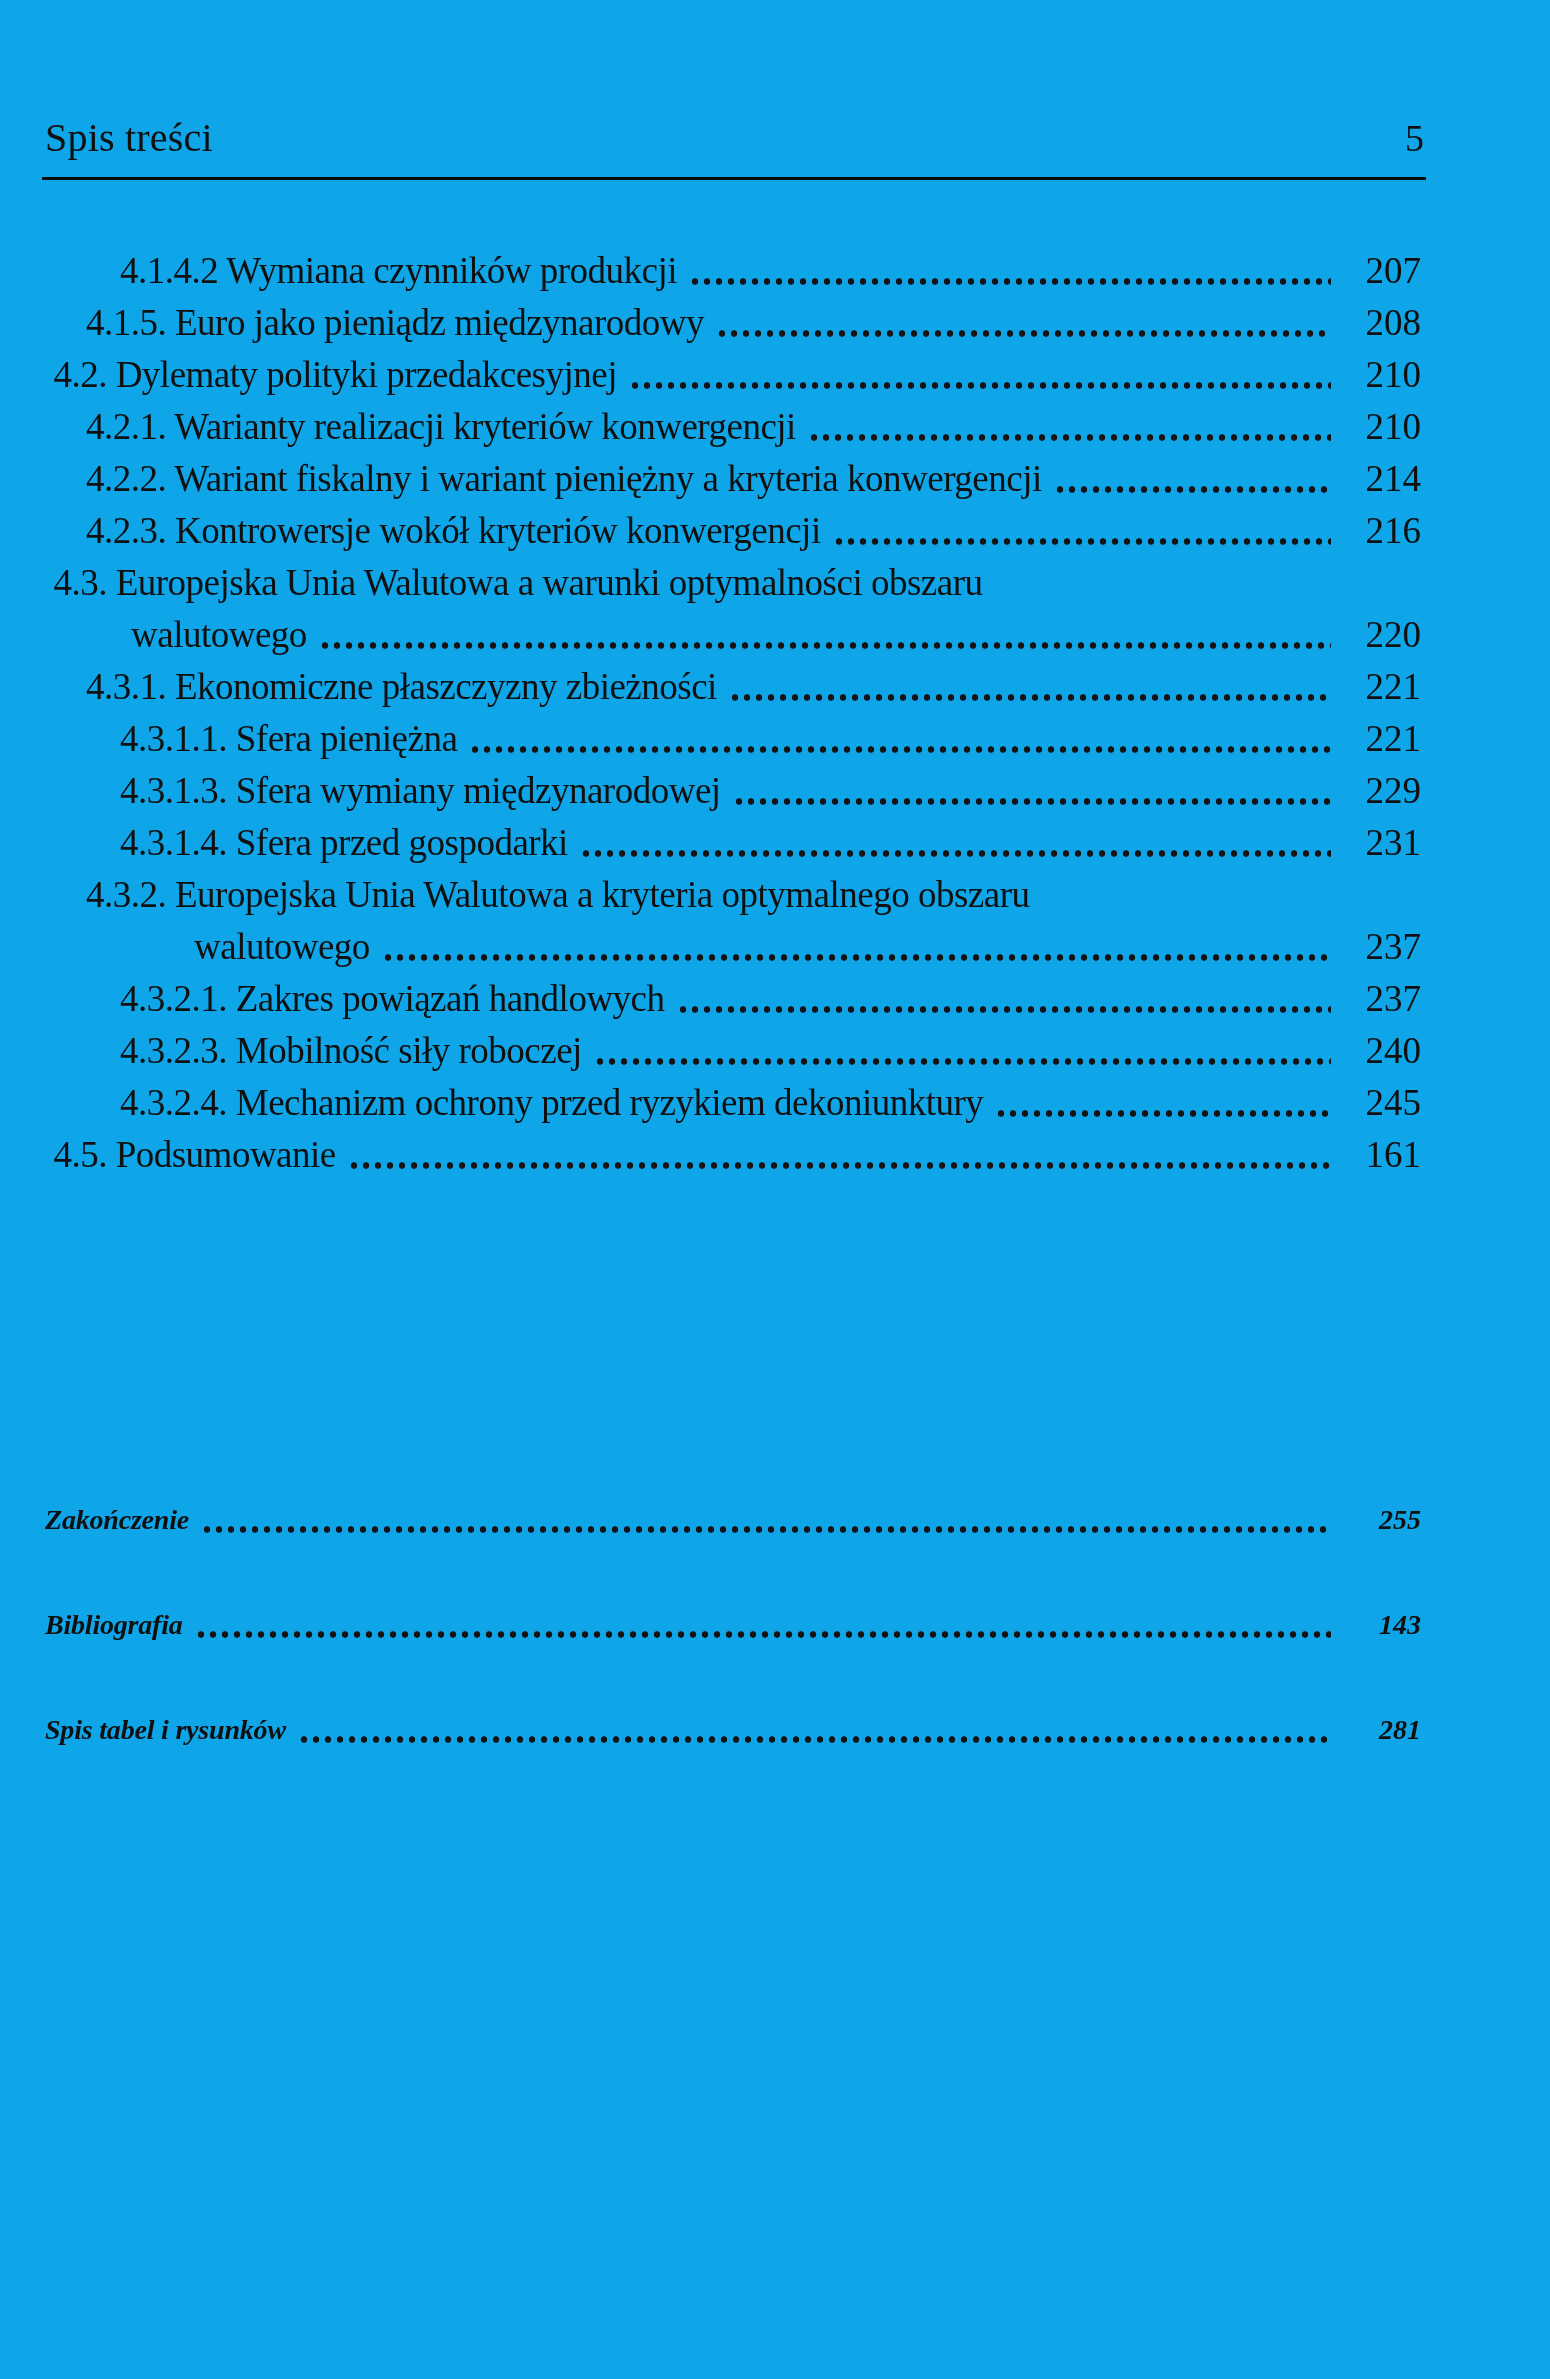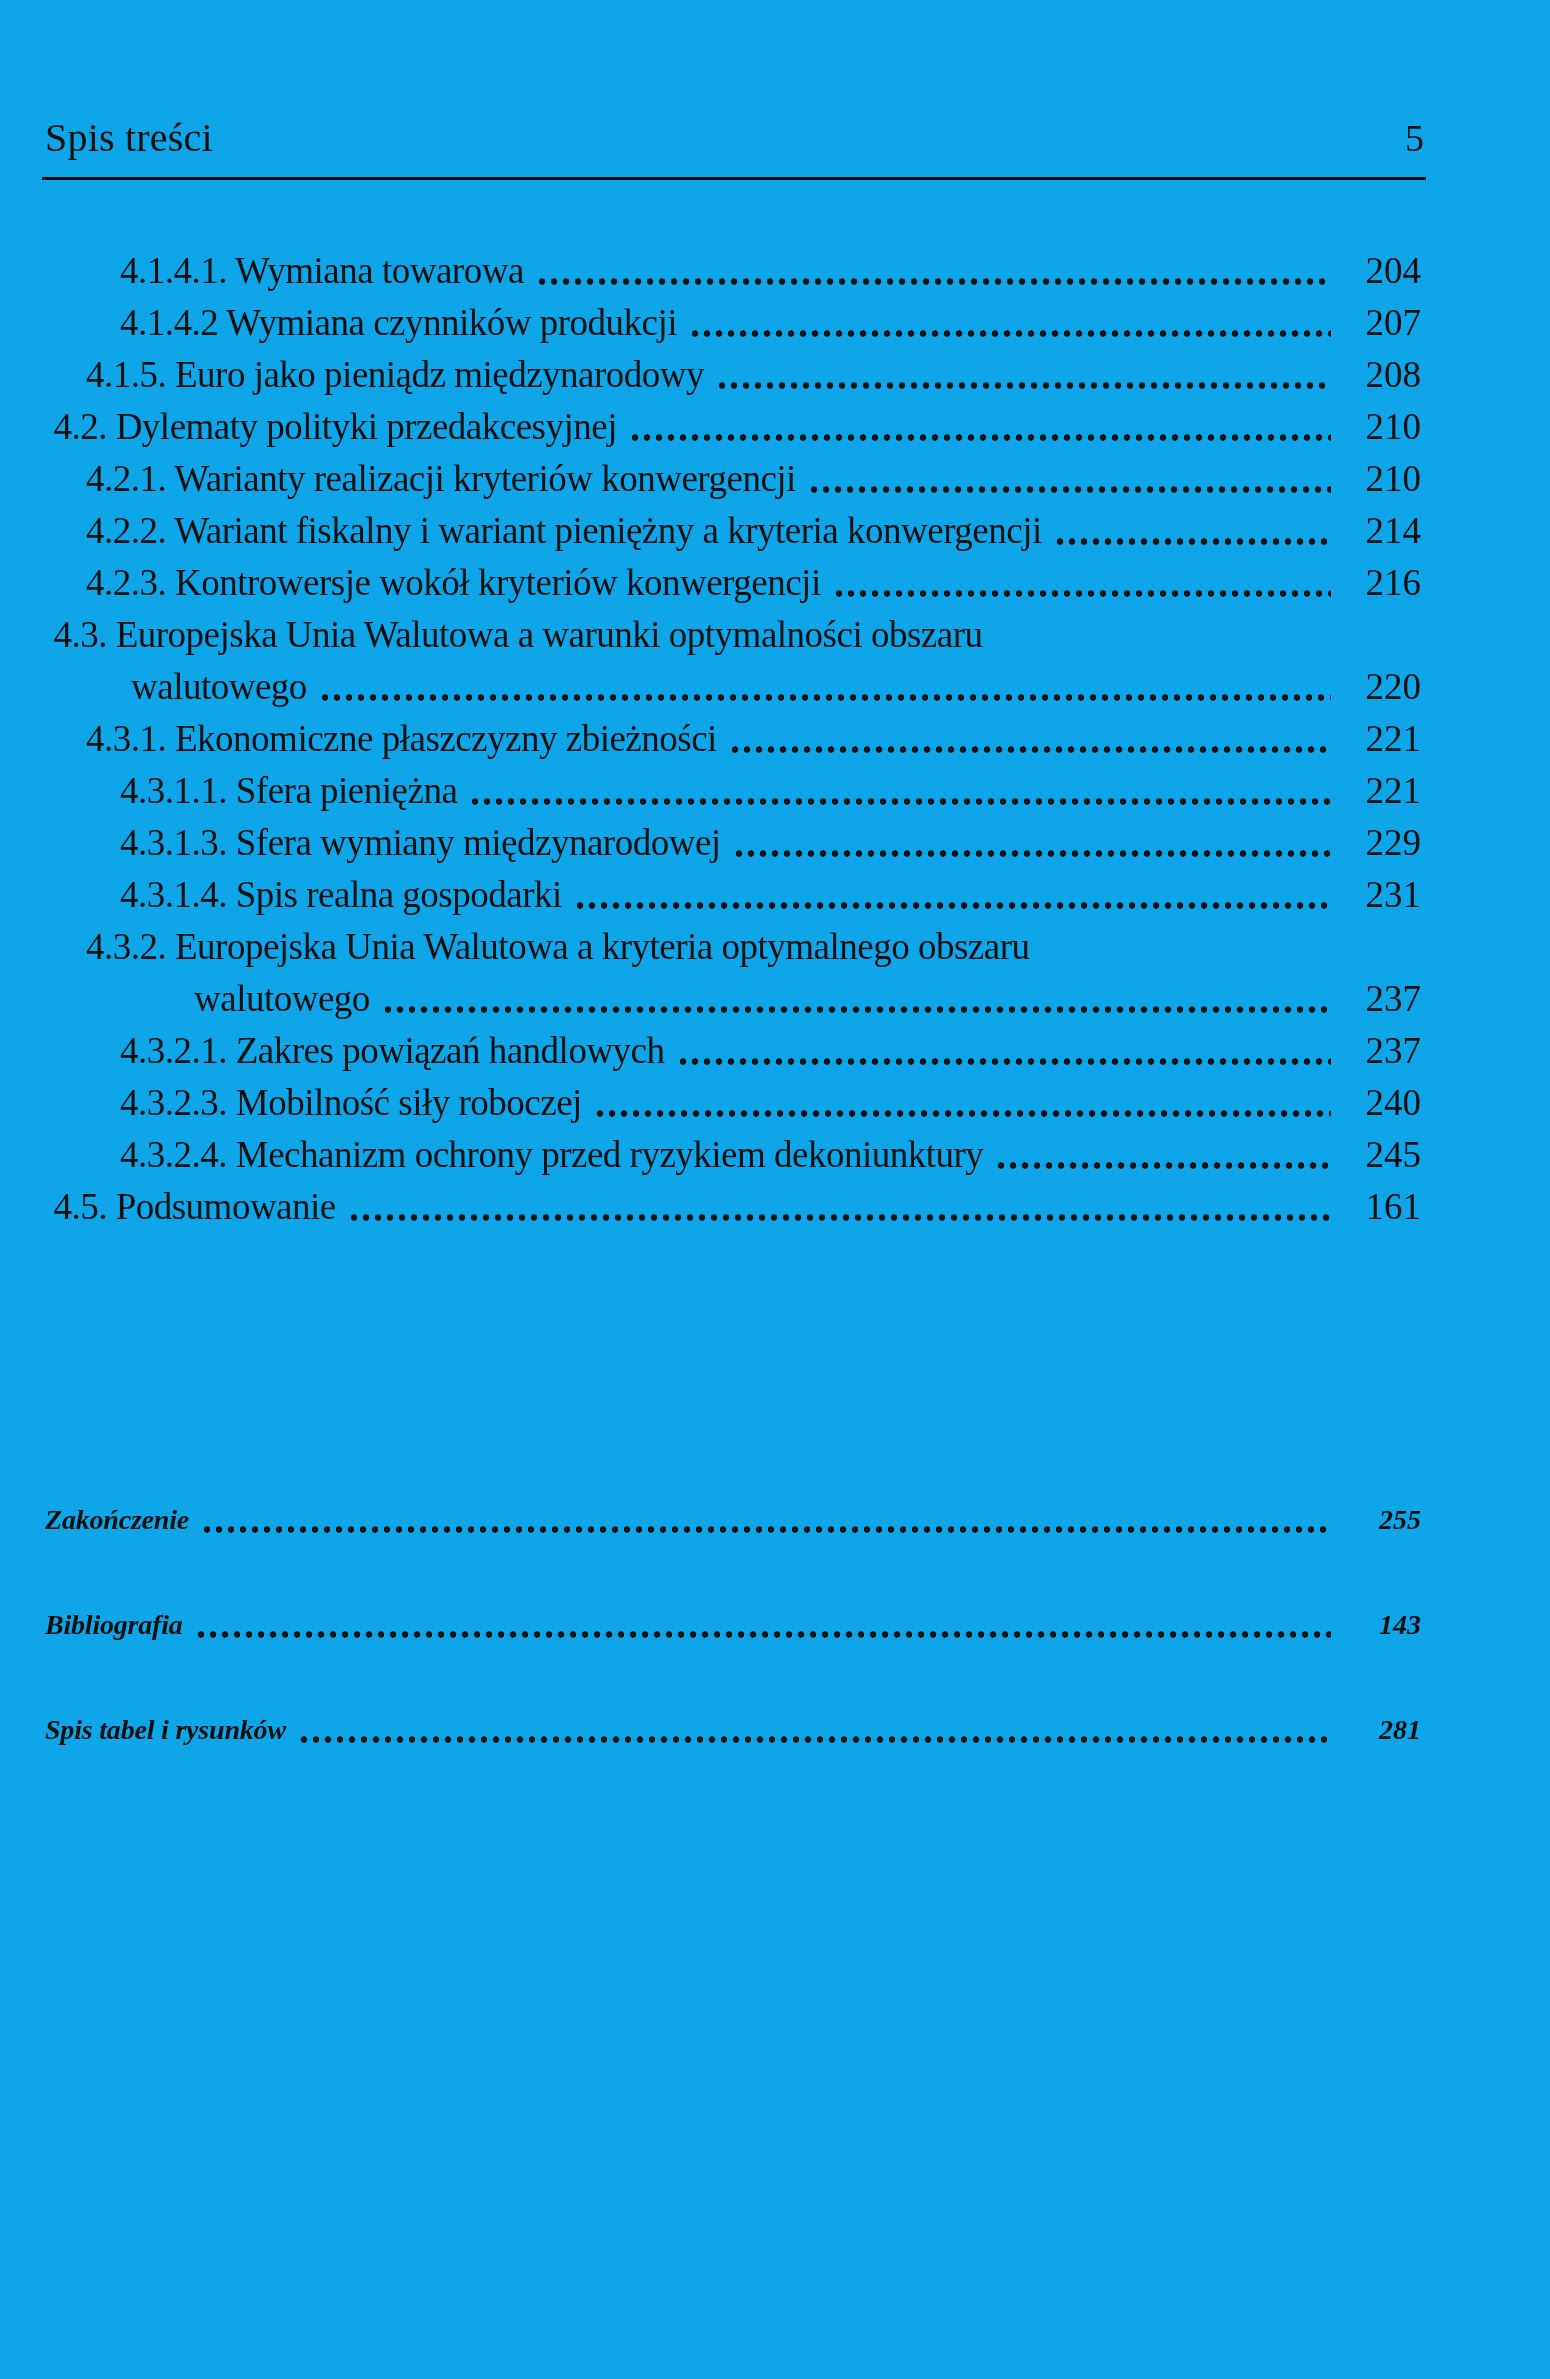--- a/index.html
+++ b/index.html
@@ -59,25 +59,20 @@
 <div class="page">
 
   <div class="header-row">
     <span class="header-title">Spis treści</span>
     <span class="header-page">5</span>
   </div>
   <div class="header-rule"></div>
 
   <div class="toc" id="toc-list">
       <div class="row ind-2">
-      <span class="label">4.1.4.1. Wymiana towarowa</span>
-      <span class="leader"></span>
-      <span class="page-num">204</span>
-    </div>
-      <div class="row ind-2">
       <span class="label">4.1.4.2 Wymiana czynników produkcji</span>
       <span class="leader"></span>
       <span class="page-num">207</span>
     </div>
       <div class="row ind-1">
       <span class="label">4.1.5. Euro jako pieniądz międzynarodowy</span>
       <span class="leader"></span>
       <span class="page-num">208</span>
     </div>
       <div class="row ind-0">
@@ -118,21 +113,21 @@
       <span class="label">4.3.1.1. Sfera pieniężna</span>
       <span class="leader"></span>
       <span class="page-num">221</span>
     </div>
       <div class="row ind-2">
       <span class="label">4.3.1.3. Sfera wymiany międzynarodowej</span>
       <span class="leader"></span>
       <span class="page-num">229</span>
     </div>
       <div class="row ind-2">
-      <span class="label">4.3.1.4. Spis realna gospodarki</span>
+      <span class="label">4.3.1.4. Sfera przed gospodarki</span>
       <span class="leader"></span>
       <span class="page-num">231</span>
     </div>
       <div class="row ind-1 no-num">
       <span class="label">4.3.2. Europejska Unia Walutowa a kryteria optymalnego obszaru</span>
 
     </div>
       <div class="row ind-c2">
       <span class="label">walutowego</span>
       <span class="leader"></span>

